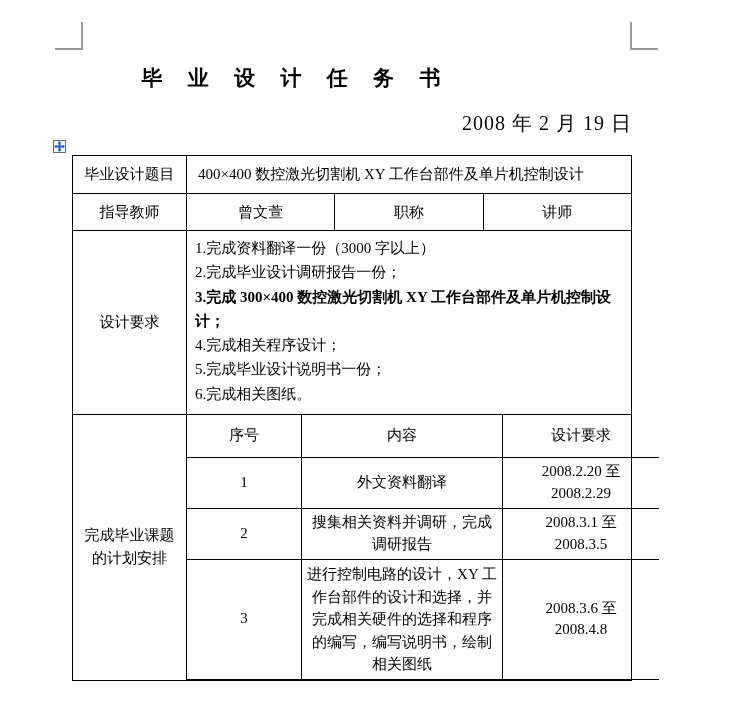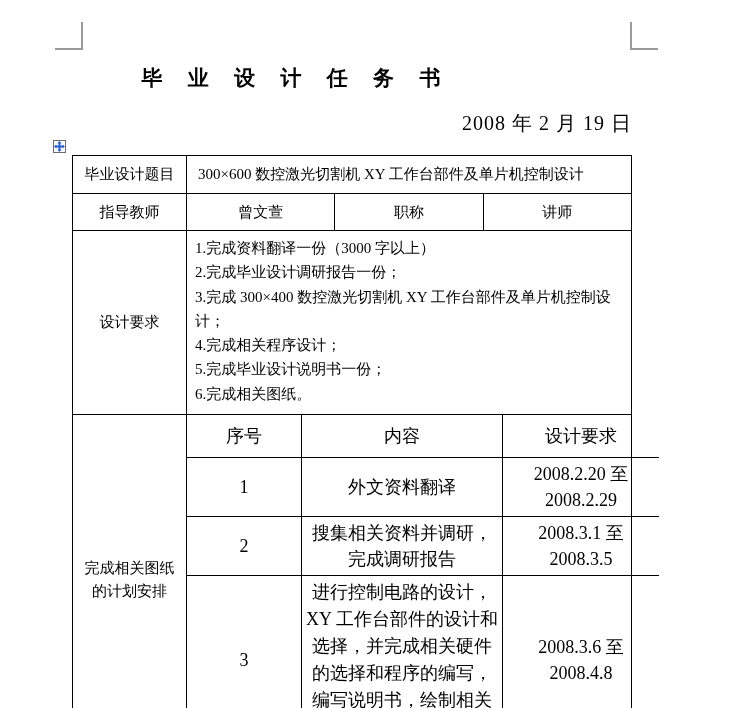--- a/index.html
+++ b/index.html
@@ -111,40 +111,40 @@
     text-align: center;
     vertical-align: middle;
   }
   .req-body {
     vertical-align: top;
     padding: 5px 6px 8px 8px !important;
     line-height: 1.62;
     font-size: 15px;
   }
   .req-body .item { white-space: nowrap; }
-  .req-body .item.wrap { white-space: normal; }
+  .req-body .item.wrap { white-space: normal; font-weight: bold; }
 
   
   .plan-label {
     text-align: center;
     vertical-align: middle;
     line-height: 1.55;
   }
   .plan-cell { padding: 0 !important; vertical-align: top; }
 
   table.plan {
     width: 100%;
     border-collapse: collapse;
     table-layout: fixed;
   }
   table.plan td {
     border: 1px solid #000000;
     border-top: 0;
     border-bottom: 1px solid #000000;
-    font-size: 18px;
+    font-size: 15px;
     text-align: center;
     vertical-align: middle;
     line-height: 1.45;
     padding: 3px 4px;
   }
   table.plan tr td:first-child { border-left: 0; }
   table.plan tr td:last-child { border-right: 0; }
   table.plan tr:first-child td { border-top: 0; }
   .p-no { width: 106px; }
   .p-content { width: 192px; }
@@ -176,21 +176,21 @@
   </svg>
 </div>
 
 <div class="doc-title">毕 业 设 计 任 务 书</div>
 <div class="doc-date">2008 年 2 月 19 日</div>
 
 <table class="main">
   <tbody>
     <tr class="row-1">
       <td class="c-label">毕业设计题目</td>
-      <td class="cell-title" colspan="3">300×600 数控激光切割机 XY 工作台部件及单片机控制设计</td>
+      <td class="cell-title" colspan="3">400×400 数控激光切割机 XY 工作台部件及单片机控制设计</td>
     </tr>
 
     <tr class="row-2">
       <td class="c-label">指导教师</td>
       <td class="cell-center w-mid">曾文萱</td>
       <td class="cell-center w-lbl2">职称</td>
       <td class="cell-center w-val2">讲师</td>
     </tr>
 
 
@@ -202,21 +202,21 @@
         <div class="item">2.完成毕业设计调研报告一份；</div>
         <div class="item wrap">3.完成 300×400 数控激光切割机 XY 工作台部件及单片机控制设计；</div>
         <div class="item">4.完成相关程序设计；</div>
         <div class="item">5.完成毕业设计说明书一份；</div>
         <div class="item">6.完成相关图纸。</div>
       </td>
     </tr>
 
     <tr>
       <td class="c-label plan-label">
-        <span>完成相关图纸</span><br>
+        <span>完成毕业课题</span><br>
         <span>的计划安排</span>
       </td>
       <td class="plan-cell" colspan="3">
         <table class="plan">
           <tbody>
             <tr class="plan-head">
               <td class="p-no">序号</td>
               <td class="p-content">内容</td>
               <td class="p-time">设计要求</td>
             </tr>

